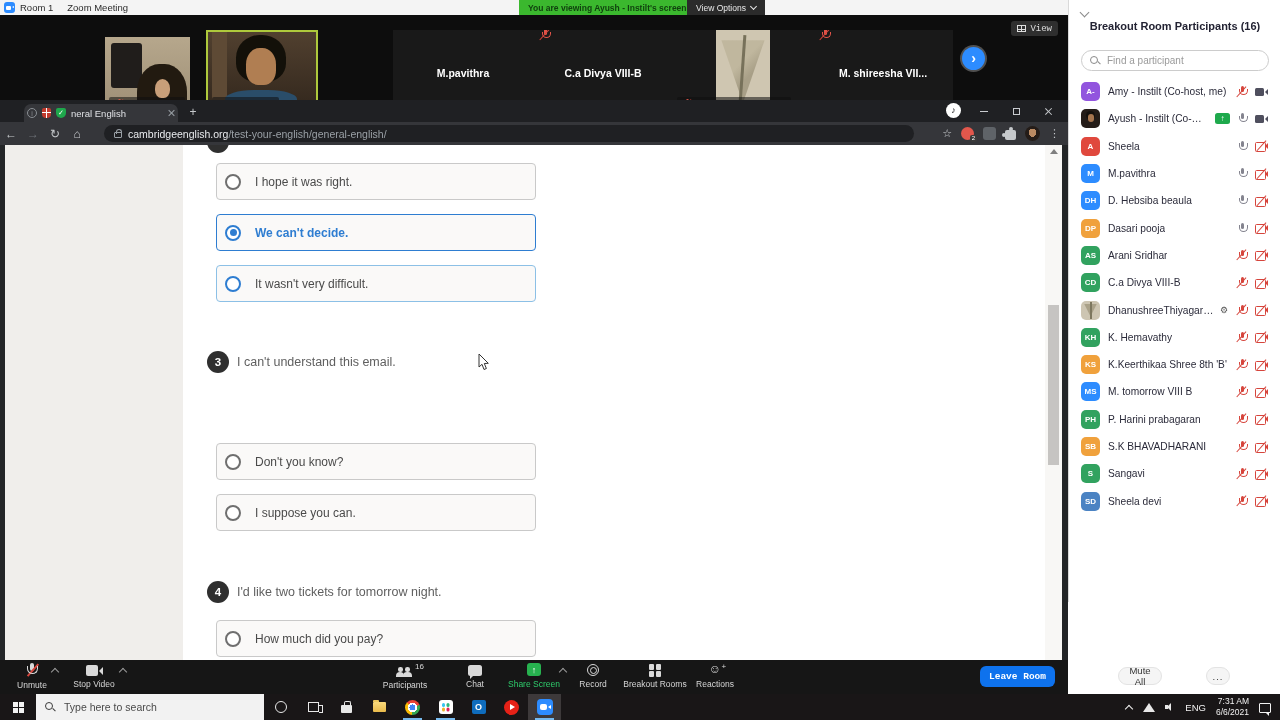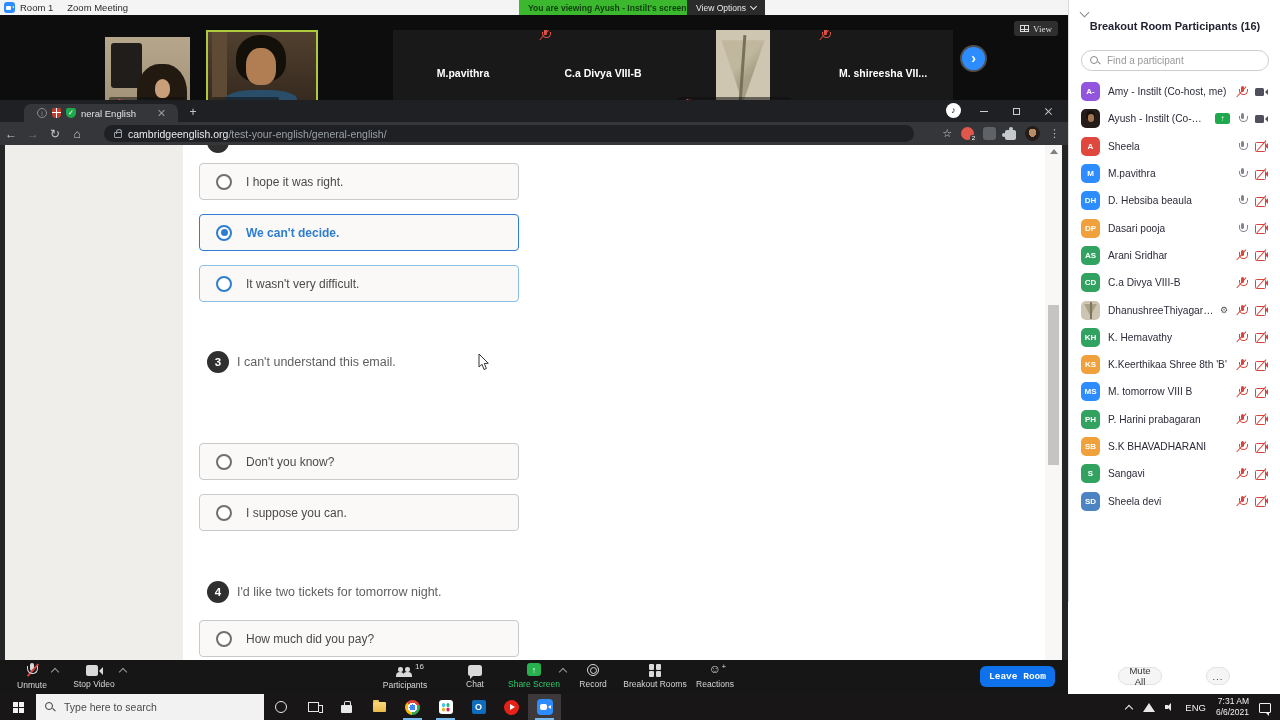--- a/index.html
+++ b/index.html
@@ -19,21 +19,21 @@
   .wc{width:32px;height:15px;display:flex;align-items:center;justify-content:center;color:#3a3a3a;}
   .wc-min i{width:8px;height:1px;background:currentColor;display:block;}
   .wc-rest i{width:7px;height:7px;border:1px solid currentColor;display:block;}
   .wc-x{position:relative;}
   .wc-x i{position:relative;width:9px;height:9px;display:block;}
   .wc-x i::before,.wc-x i::after{content:"";position:absolute;left:4px;top:0;width:1.2px;height:9px;background:currentColor;}
   .wc-x i::before{transform:rotate(45deg);} .wc-x i::after{transform:rotate(-45deg);}
 
   
   .vstrip{position:absolute;left:0;top:15px;width:1068px;height:85px;background:#0d0d0d;}
-  .view-btn{position:absolute;right:10px;top:6px;height:15px;background:#2f2f2f;border:none;border-radius:3px;color:#ddd;font-size:9px;display:flex;align-items:center;gap:4px;padding:0 6px;font-family:Liberation Serif, serif;cursor:pointer;}
+  .view-btn{position:absolute;right:10px;top:6px;height:15px;background:#2f2f2f;border:none;border-radius:3px;color:#ddd;font-size:9px;display:flex;align-items:center;gap:4px;padding:0 6px;font-family:Liberation Mono, monospace;cursor:pointer;}
   .grid-ic{width:9px;height:7px;border:1px solid #ddd;position:relative;}
   .grid-ic::before{content:"";position:absolute;left:3px;top:0;bottom:0;width:1px;background:#ddd;}
   .grid-ic::after{content:"";position:absolute;left:0;right:0;top:2.5px;height:1px;background:#ddd;}
   .tile{position:absolute;top:15px;height:85px;background:#191919;overflow:hidden;}
   .tile.dark .tile-name{position:absolute;left:0;right:0;top:50%;transform:translateY(-50%);text-align:center;color:#fff;font-size:10.5px;font-weight:bold;}
   .tile-tag{position:absolute;left:4px;bottom:3px;display:flex;align-items:center;gap:4px;background:rgba(15,15,15,.55);padding:1px 6px 1px 4px;border-radius:2px;color:#fff;font-size:9.5px;white-space:nowrap;}
   .corner-mic{position:absolute;left:6px;bottom:4px;}
   .t-amy{left:105px;top:22px;width:85px;height:78px;}
   .amy-scene{position:absolute;inset:0;background:linear-gradient(180deg,#b6a78c,#9d8e75);}
   .amy-scene::before{content:"";position:absolute;left:7%;top:8%;width:36%;height:58%;background:#201d1b;border-radius:3px;}
@@ -99,21 +99,21 @@
   .p-row.photo-leaf .p-av{background:#cdc5b2;}
   .p-row.photo-leaf .p-av::before{content:"";position:absolute;left:3px;top:3px;width:13px;height:13px;background:#aaa189;clip-path:polygon(50% 100%,0 0,100% 0);}
   .p-row.photo-leaf .p-av::after{content:"";position:absolute;left:9px;top:1px;width:2px;height:17px;background:#7d775f;}
   .panel-foot{position:absolute;left:1068px;top:660px;width:212px;height:34px;background:#fff;}
   .pf-btn{position:absolute;top:7px;height:18px;background:#f5f5f5;border:1px solid #e3e3e3;border-radius:9px;font-size:9.5px;color:#333;font-family:inherit;display:flex;align-items:center;justify-content:center;cursor:pointer;}
   .pf-mute{left:50px;width:44px;}
   .pf-more{left:138px;width:24px;letter-spacing:1px;}
 
   
   .tabbar{position:absolute;left:0;top:100px;width:1068px;height:22px;background:#1f2023;}
-  .tab{position:absolute;left:24px;top:4px;width:154px;height:18px;background:#35363a;border-radius:7px 7px 0 0;display:flex;align-items:center;gap:5px;padding:0 13px;cursor:pointer;}
+  .tab{position:absolute;left:24px;top:4px;width:154px;height:18px;background:#35363a;border-radius:7px 7px 0 0;display:flex;align-items:center;gap:5px;padding:0 3px;cursor:pointer;}
   .ic-info{width:10px;height:10px;border-radius:50%;border:1px solid #8a8f94;color:#8a8f94;font-size:7px;display:flex;align-items:center;justify-content:center;flex:none;}
   .ic-crest{width:9px;height:10px;background:#c23b2e;border-radius:2px 2px 4px 4px;position:relative;flex:none;}
   .ic-crest::before{content:"";position:absolute;left:3.8px;top:0;bottom:0;width:1.4px;background:#fff;}
   .ic-crest::after{content:"";position:absolute;left:0;right:0;top:3.5px;height:1.4px;background:#fff;}
   .ic-shield{width:10px;height:10px;background:#1fa84c;border-radius:2px 2px 5px 5px;color:#fff;font-size:7px;display:flex;align-items:center;justify-content:center;flex:none;}
   .tab-title{font-size:9.5px;color:#dfe1e5;white-space:nowrap;overflow:hidden;flex:1;}
   .tab-x{position:relative;width:8px;height:8px;flex:none;cursor:pointer;}
   .tab-x::before,.tab-x::after{content:"";position:absolute;left:3.5px;top:0;width:1.1px;height:8px;background:#9aa0a6;}
   .tab-x::before{transform:rotate(45deg);} .tab-x::after{transform:rotate(-45deg);}
   .newtab{position:absolute;left:186px;top:6px;width:14px;height:14px;color:#c6c9cc;font-size:12px;line-height:13px;text-align:center;cursor:pointer;}
@@ -143,21 +143,21 @@
   .page-ledge{position:absolute;left:0;top:0;width:5px;height:100%;background:#232527;}
   .page-redge{position:absolute;left:1062px;top:0;width:6px;height:100%;background:#232527;}
   .page-gray{position:absolute;left:5px;top:0;width:178px;height:100%;background:#f0eeeb;}
   .page-sb{position:absolute;left:1045px;top:0;width:17px;height:100%;background:#f8f7f5;}
   .sb-up{position:absolute;left:1050px;top:4px;width:0;height:0;border-left:4px solid transparent;border-right:4px solid transparent;border-bottom:5px solid #7f7f7f;}
   .sb-thumb{position:absolute;left:1048px;top:160px;width:11px;height:160px;background:#c6c4c2;cursor:grab;}
   .q-badge{width:22px;height:22px;border-radius:50%;background:#2f2f2f;color:#fff;font-size:11.5px;font-weight:bold;display:flex;align-items:center;justify-content:center;flex:none;}
   .badge-partial{position:absolute;left:207px;top:-14px;}
   .q-head{position:absolute;left:207px;display:flex;align-items:center;gap:8px;}
   .q-text{font-size:12.5px;color:#5f5f5f;}
-  .opt{position:absolute;left:199px;width:320px;height:37px;background:#faf9f8;border:1px solid #c9c9c9;border-radius:4px;display:flex;align-items:center;gap:14px;padding:0 16px;cursor:pointer;}
+  .opt{position:absolute;left:216px;width:320px;height:37px;background:#faf9f8;border:1px solid #c9c9c9;border-radius:4px;display:flex;align-items:center;gap:14px;padding:0 8px;cursor:pointer;}
   .radio{width:16px;height:16px;border:2px solid #6f6f6f;border-radius:50%;background:#fff;display:flex;align-items:center;justify-content:center;flex:none;}
   .opt-label{font-size:12px;color:#4a4a4a;}
   .opt.selected{border:1.5px solid #2e7dd1;}
   .opt.selected .radio{border-color:#2e7dd1;}
   .opt.selected .radio::after{content:"";width:7px;height:7px;border-radius:50%;background:#2e7dd1;}
   .opt.selected .opt-label{color:#2e7dd1;font-weight:bold;}
   .opt.highlight{border:1.5px solid #8cc0e6;}
   .opt.highlight .radio{border-color:#2e7dd1;}
   .cursor{position:absolute;left:478px;top:209px;width:12px;height:17px;z-index:5;}
 

